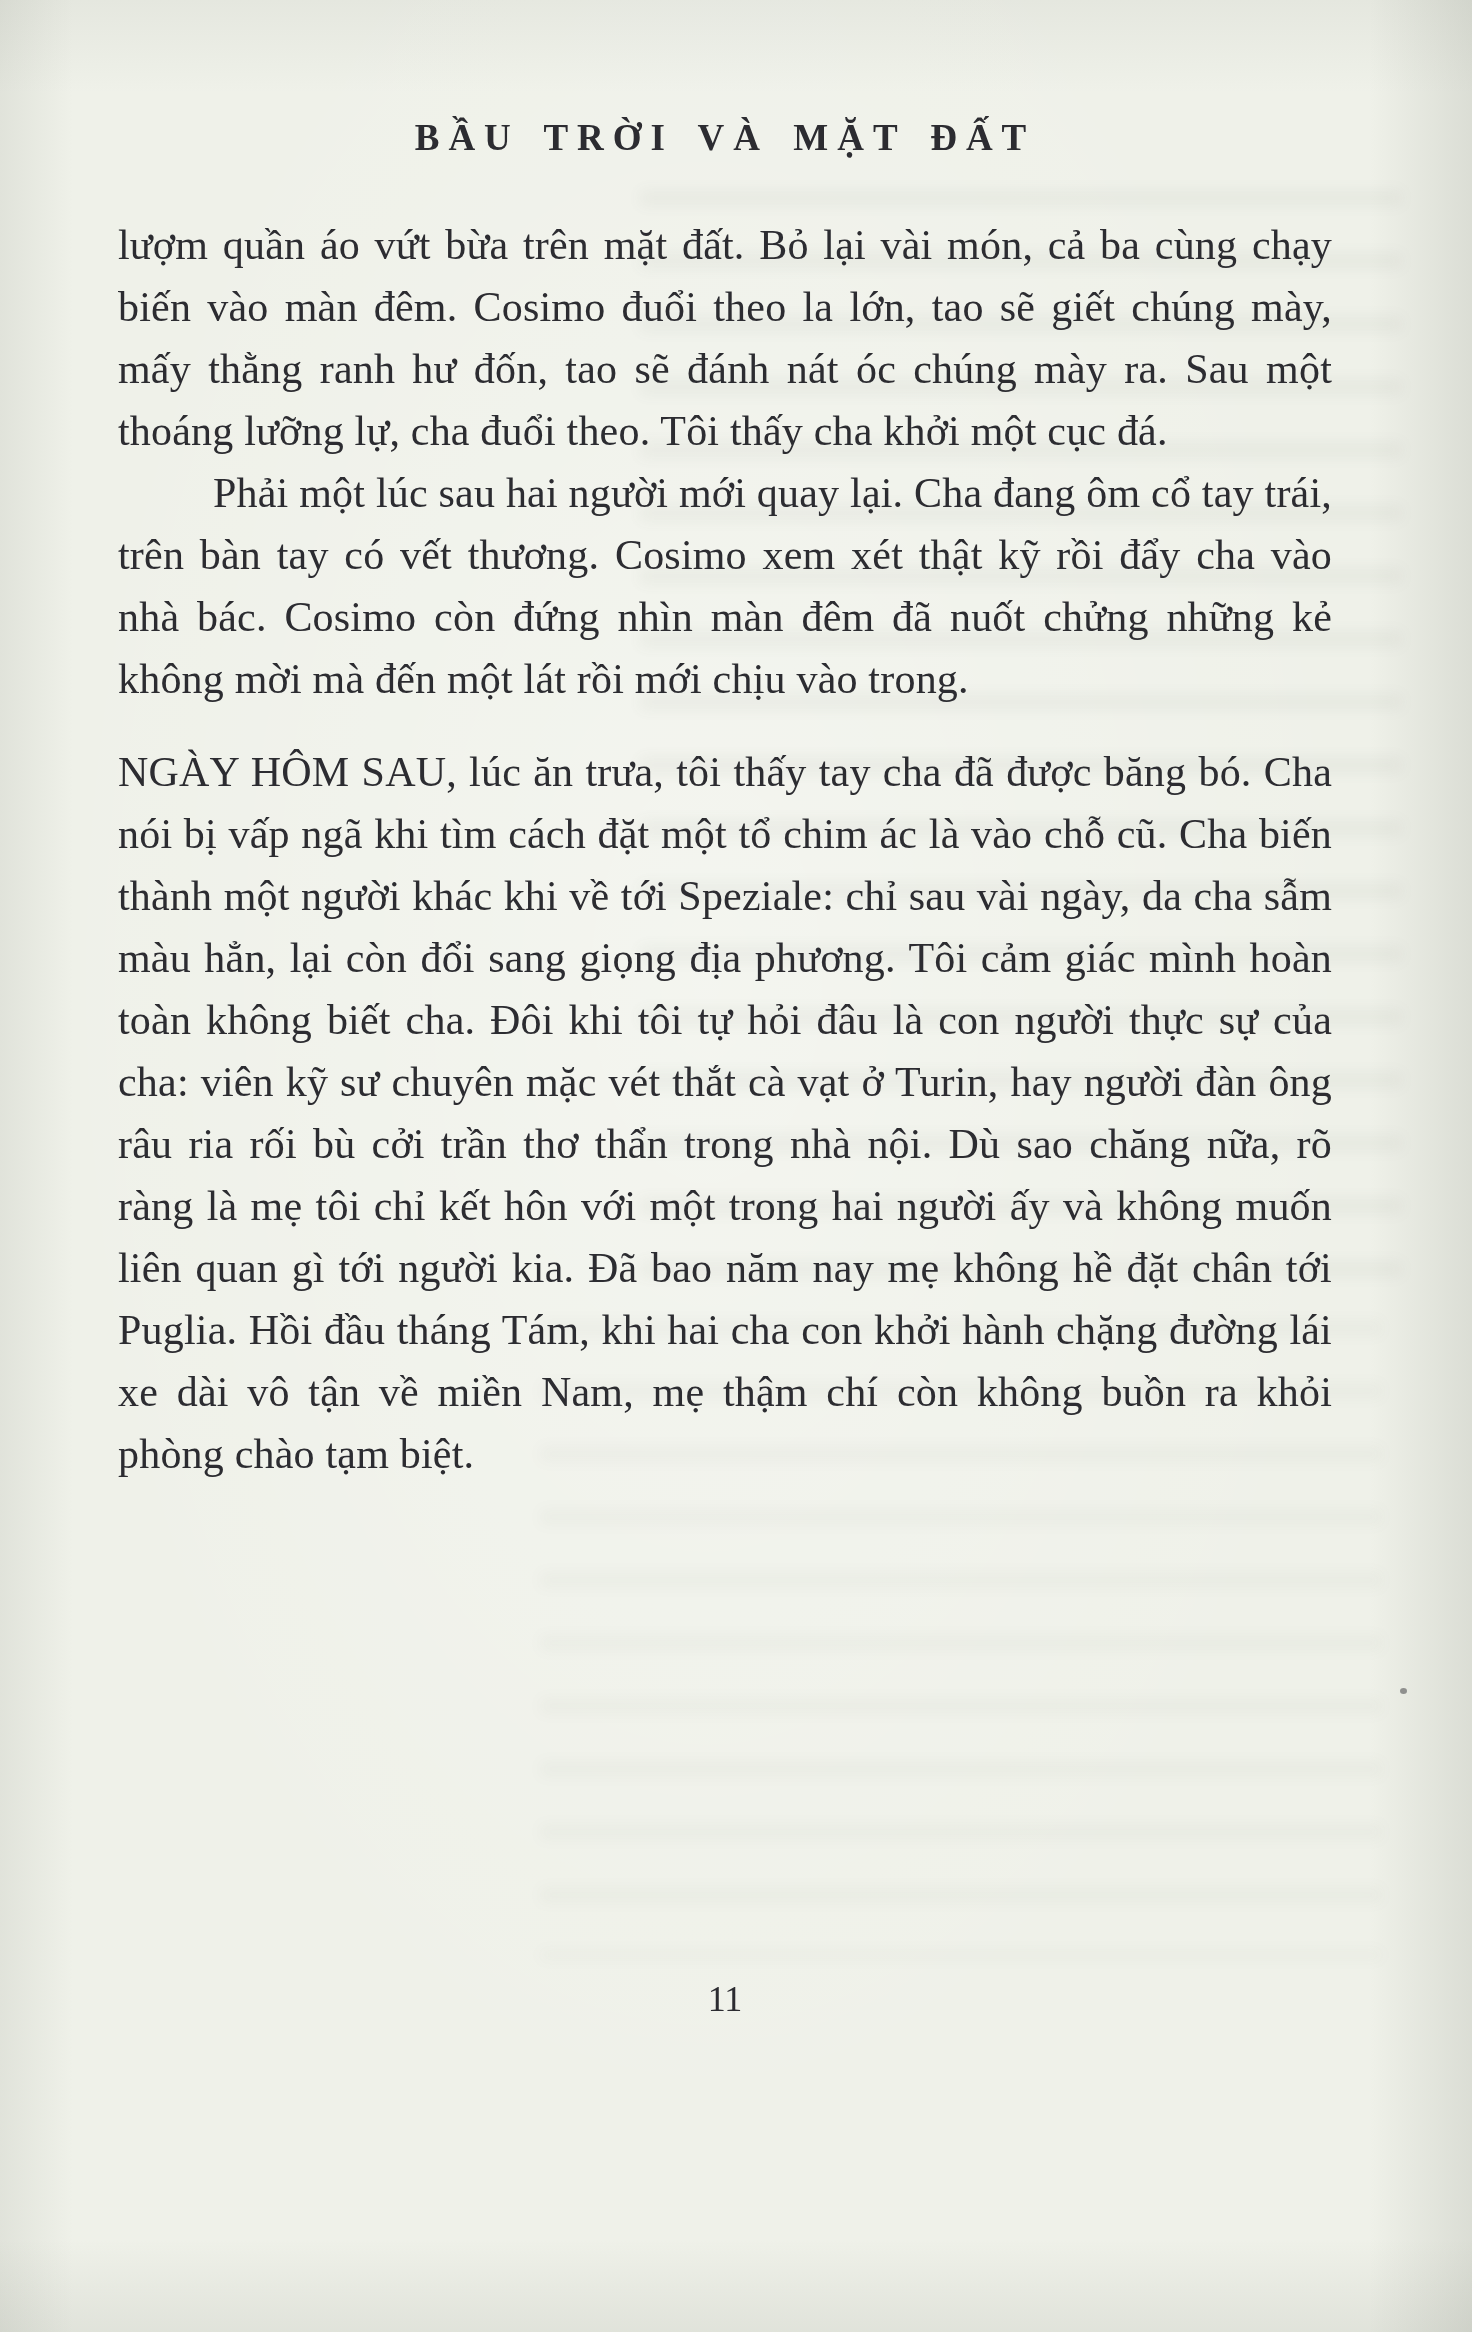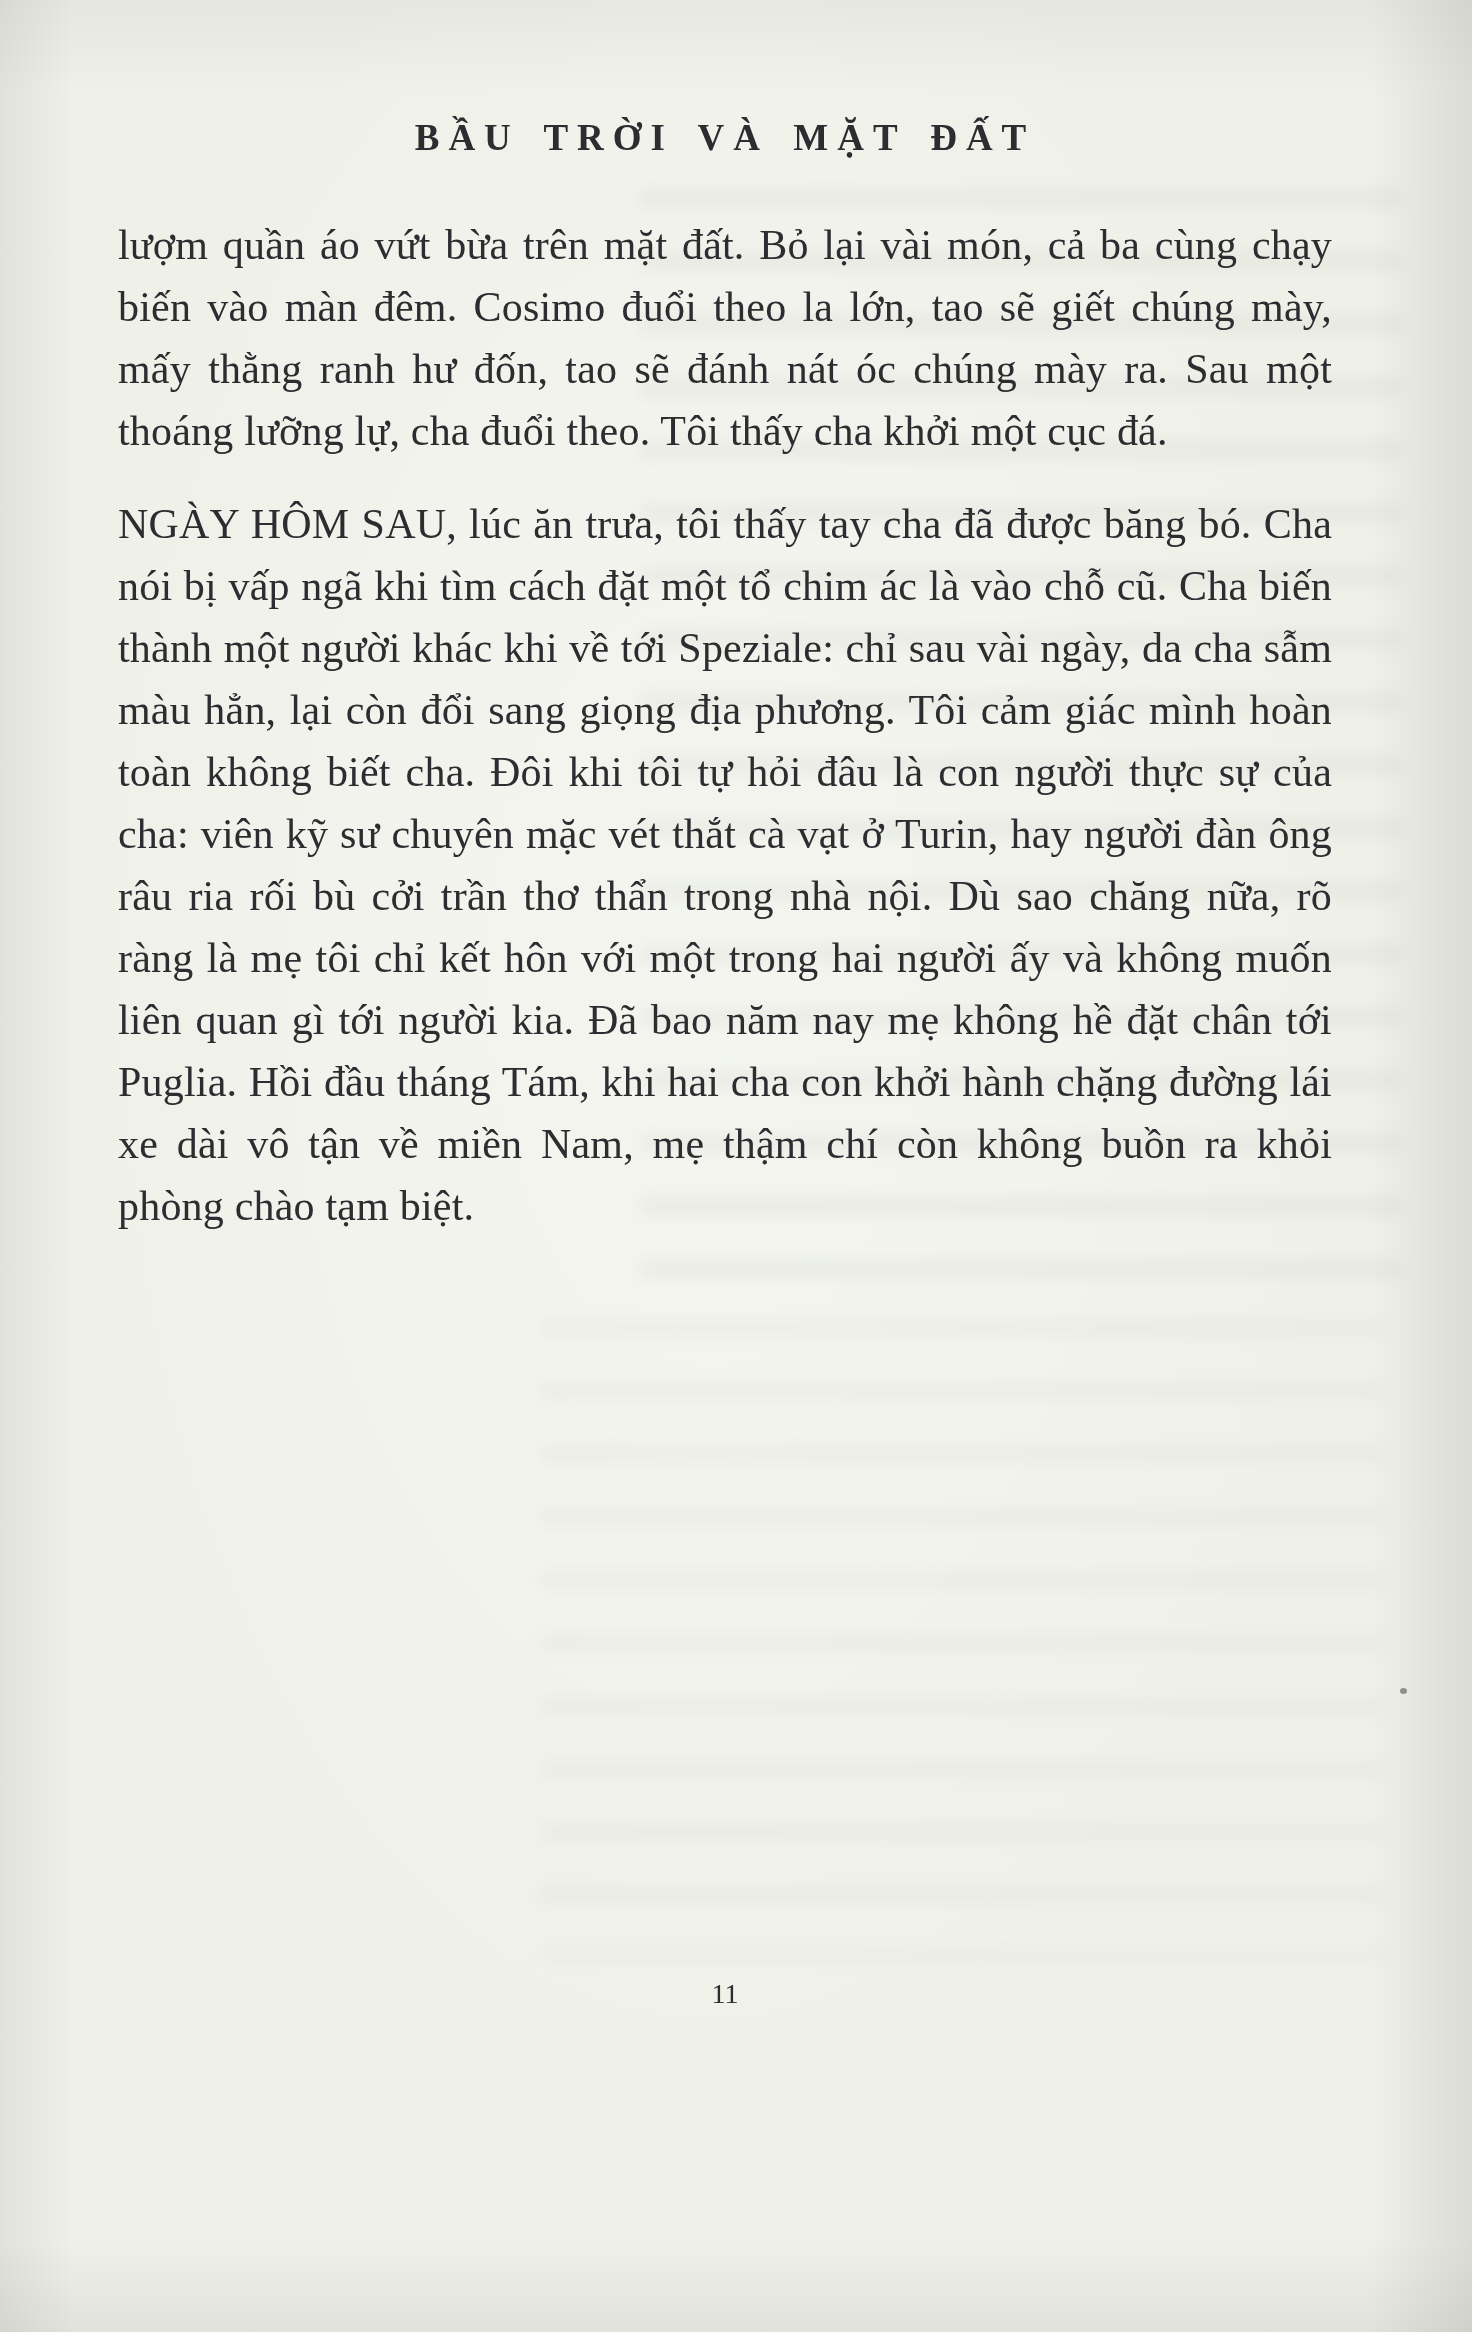--- a/index.html
+++ b/index.html
@@ -67,37 +67,38 @@
     width: 7px; height: 6px;
     border-radius: 50%;
     background: rgba(70,70,72,0.55);
     pointer-events: none;
   }
 
   .page-number {
     position: absolute;
     top: 1978px; left: 118px; width: 1214px;
     text-align: center;
-    font-size: 28px;
+    font-size: 36px;
     color: var(--ink, #2c2c31);
   }
 </style>
 </head>
 <body>
 
 <div class="page">
 
   <div class="paper-vignette"></div>
   <div class="bleed bleed-a"></div>
   <div class="bleed bleed-b"></div>
 
   <div class="running-header">BẦU TRỜI VÀ MẶT ĐẤT</div>
 
   <div class="content">
     <p class="para">lượm quần áo vứt bừa trên mặt đất. Bỏ lại vài món, cả ba cùng chạy biến vào màn đêm. Cosimo đuổi theo la lớn, tao sẽ giết chúng mày, mấy thằng ranh hư đốn, tao sẽ đánh nát óc chúng mày ra. Sau một thoáng lưỡng lự, cha đuổi theo. Tôi thấy cha khởi một cục đá.</p>
+    <p class="para indent">Phải một lúc sau hai người mới quay lại. Cha đang ôm cổ tay trái, trên bàn tay có vết thương. Cosimo xem xét thật kỹ rồi đẩy cha vào nhà bác. Cosimo còn đứng nhìn màn đêm đã nuốt chửng những kẻ không mời mà đến một lát rồi mới chịu vào trong.</p>
     <p class="para section">NGÀY HÔM SAU, lúc ăn trưa, tôi thấy tay cha đã được băng bó. Cha nói bị vấp ngã khi tìm cách đặt một tổ chim ác là vào chỗ cũ. Cha biến thành một người khác khi về tới Speziale: chỉ sau vài ngày, da cha sẫm màu hẳn, lại còn đổi sang giọng địa phương. Tôi cảm giác mình hoàn toàn không biết cha. Đôi khi tôi tự hỏi đâu là con người thực sự của cha: viên kỹ sư chuyên mặc vét thắt cà vạt ở Turin, hay người đàn ông râu ria rối bù cởi trần thơ thẩn trong nhà nội. Dù sao chăng nữa, rõ ràng là mẹ tôi chỉ kết hôn với một trong hai người ấy và không muốn liên quan gì tới người kia. Đã bao năm nay mẹ không hề đặt chân tới Puglia. Hồi đầu tháng Tám, khi hai cha con khởi hành chặng đường lái xe dài vô tận về miền Nam, mẹ thậm chí còn không buồn ra khỏi phòng chào tạm biệt.</p>
   </div>
 
   <div class="speck"></div>
 
   <div class="page-number">11</div>
 
 </div>
 
 </body></html>

